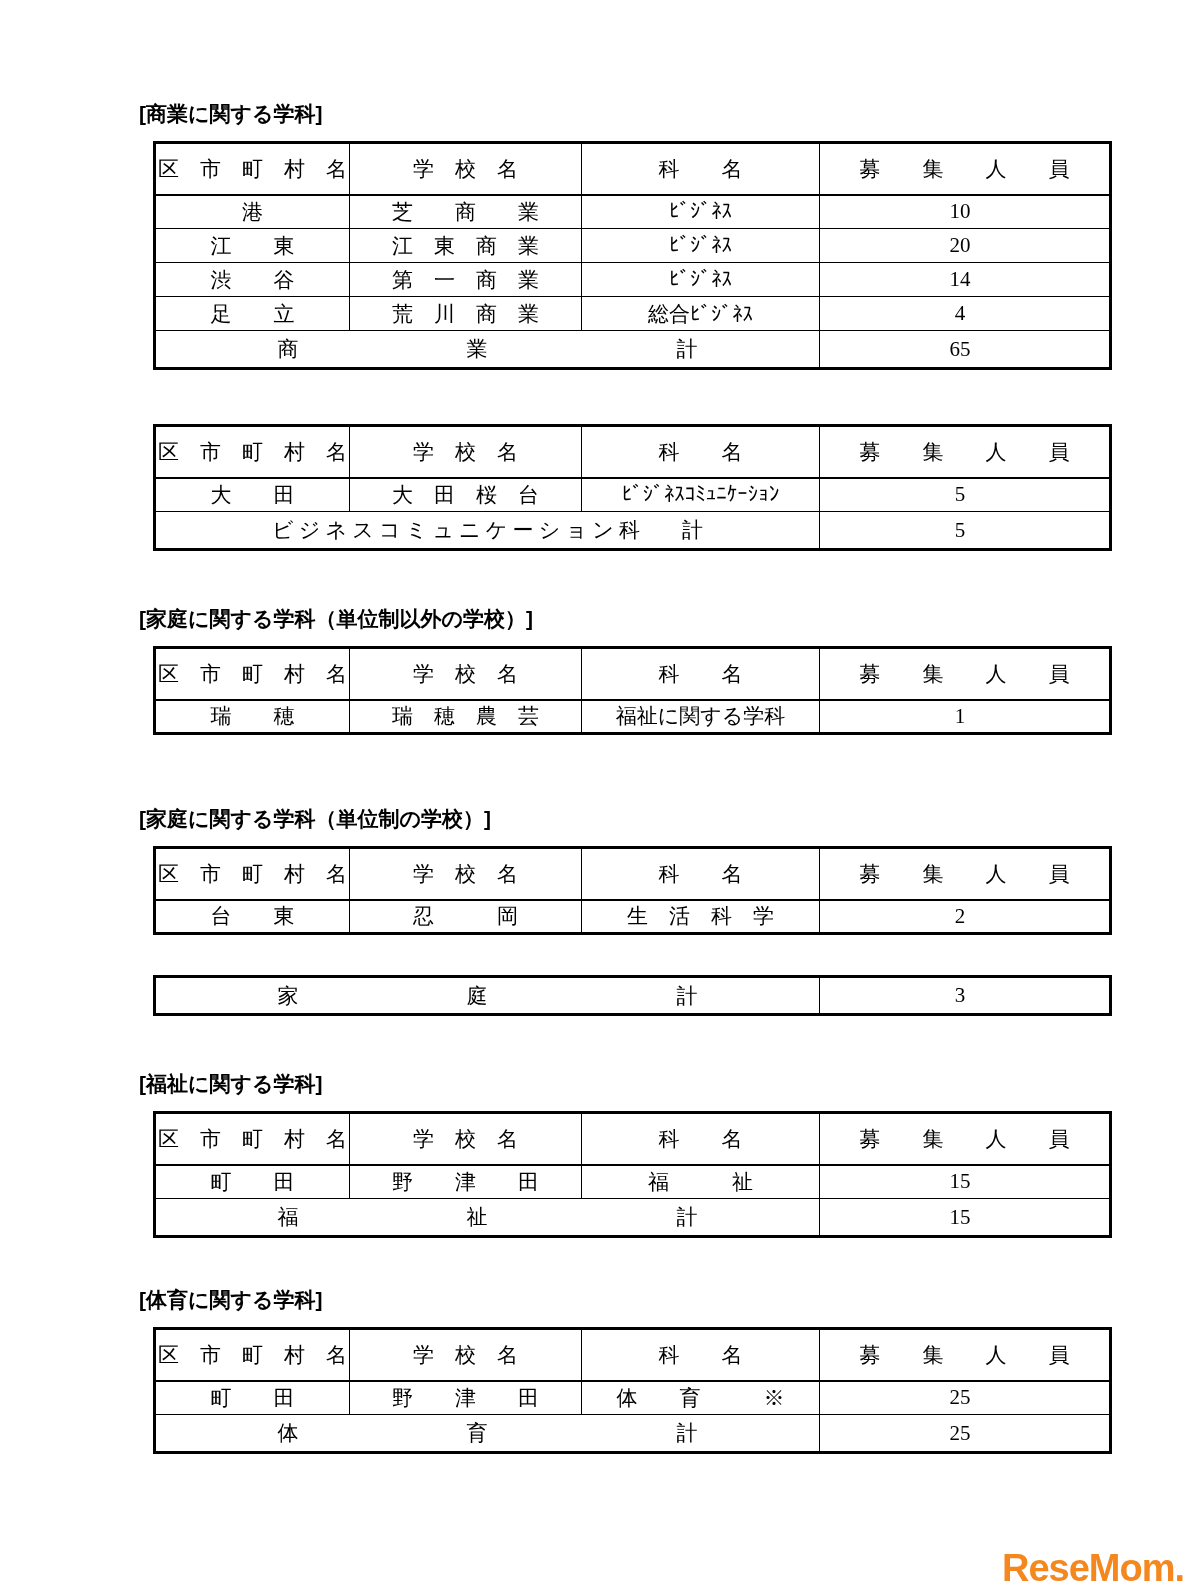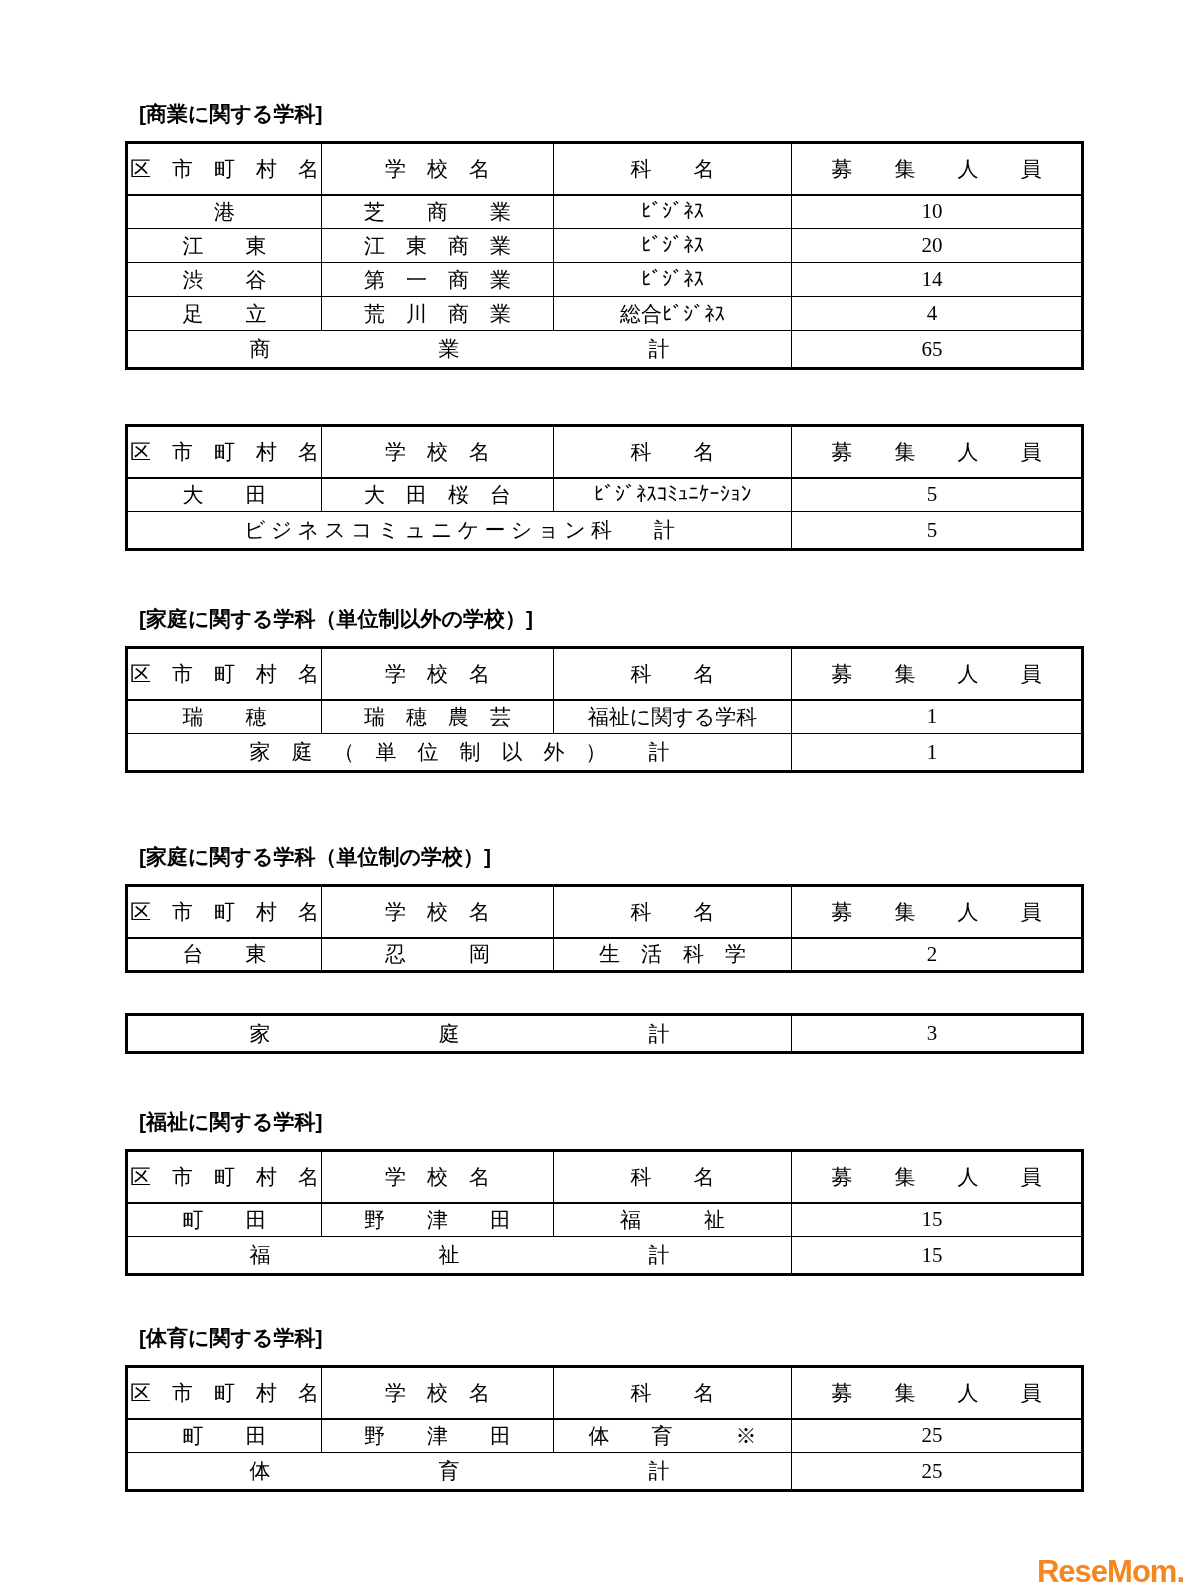--- a/index.html
+++ b/index.html
@@ -15,36 +15,36 @@
   .sec.gap-md { margin-bottom:40px; }
   .sec.gap-sm { margin-bottom:48px; }
   .sec.last { margin-bottom:0; }
   .sec-title {
     font-family:"Liberation Sans","DejaVu Sans",sans-serif;
     font-weight:bold; font-size:21px; line-height:27px;
     margin:0 0 14px 14px; white-space:nowrap;
   }
   table.tbl {
     border-collapse:collapse; table-layout:fixed; width:956px;
-    border:3px solid #000; background:#fff;
+    border:3px solid #000; background:#fff;margin-left:28px;
   }
   table.tbl th, table.tbl td {
     border:1px solid #000; font-size:21px; font-weight:normal;
     text-align:center; vertical-align:middle;
     white-space:nowrap; overflow:hidden; padding:0;
   }
   table.tbl thead th { height:52px; border-bottom:2px solid #000; }
   table.tbl tbody td { height:34px; }
   table.tbl tr.total td { height:38px; }
   table.tbl td.num { padding-right:9px; }
   table.tbl.lone td { height:40px; }
   .watermark {
     position:absolute; right:16px; bottom:4px;
     font-family:"Liberation Sans","DejaVu Sans",sans-serif;
-    font-weight:800; font-size:31px; letter-spacing:-1px;
+    font-weight:800; font-size:38px; letter-spacing:-1px;
     color:#f5871f;
   }
 </style>
 </head>
 <body>
 
 <div class="content">
 
   <div class="sec">
     <div class="sec-title">[商業に関する学科]</div>
@@ -144,24 +144,20 @@
           <th>募　　集　　人　　員</th>
         </tr>
       </thead>
       <tbody>
         <tr>
           <td class="c1">瑞　　穂</td>
           <td class="c2">瑞　穂　農　芸</td>
           <td class="c3">福祉に関する学科</td>
           <td class="c4 num">1</td>
         </tr>
-        <tr class="total">
-          <td colspan="3">家　庭　（　単　位　制　以　外　）　　計</td>
-          <td class="c4 num">1</td>
-        </tr>
       </tbody>
     </table>
   </div>
 
   <div class="sec gap-md">
     <div class="sec-title">[家庭に関する学科（単位制の学校）]</div>
     <table class="tbl">
       <colgroup>
           <col style="width:195px">
           <col style="width:232px">

